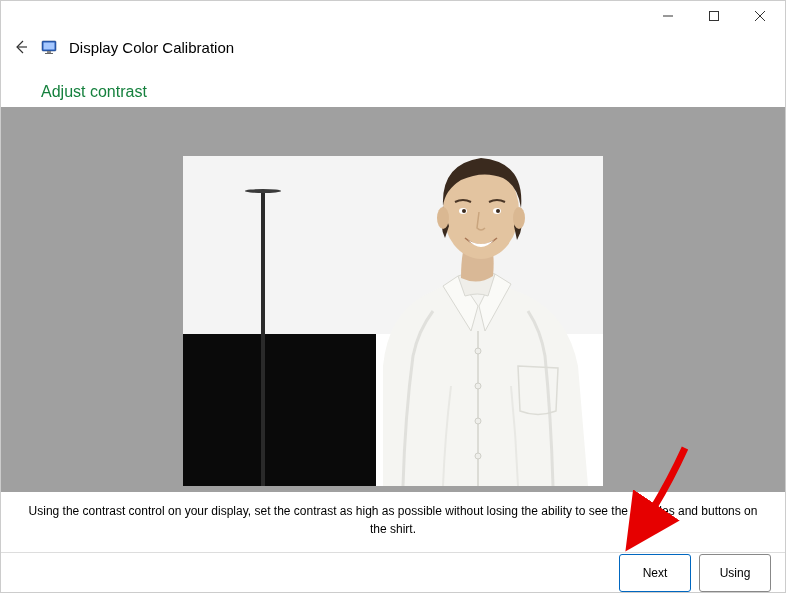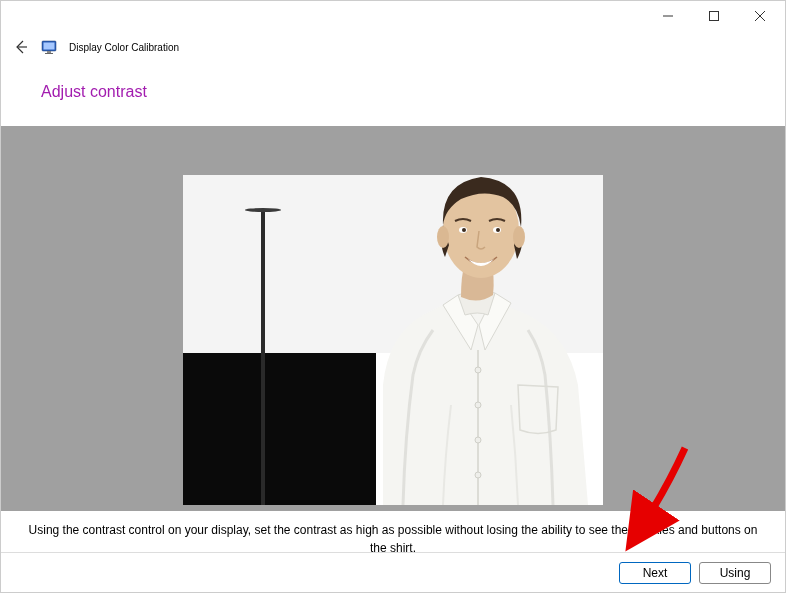--- a/index.html
+++ b/index.html
@@ -43,28 +43,28 @@
       align-items: center;
       justify-content: center;
       cursor: pointer;
       color: #333;
     }
     .app-icon {
       width: 16px;
       height: 16px;
     }
     .app-title {
-      font-size: 10px;
+      font-size: 15px;
       color: #000;
     }
     .page-heading {
-      color: #a21caf;
+      color: #15803d;
       font-size: 16px;
       font-weight: 400;
-      padding: 20px 0 25px 40px;
+      padding: 20px 0 6px 40px;
     }
     .image-area {
       background: #a0a0a0;
       height: 385px;
       display: flex;
       justify-content: center;
       align-items: flex-end;
       padding-bottom: 0;
       position: relative;
     }
@@ -124,21 +124,21 @@
       border-top: 1px solid #ddd;
       display: flex;
       justify-content: flex-end;
       align-items: center;
       padding-right: 14px;
       gap: 8px;
       background: #fff;
     }
     .btn {
       min-width: 72px;
-      height: 22px;
+      height: 38px;
       font-size: 12px;
       background: #fff;
       border: 1px solid #888;
       border-radius: 3px;
       cursor: pointer;
       padding: 0 12px;
     }
     .btn.primary {
       border: 1.5px solid #0067c0;
     }

